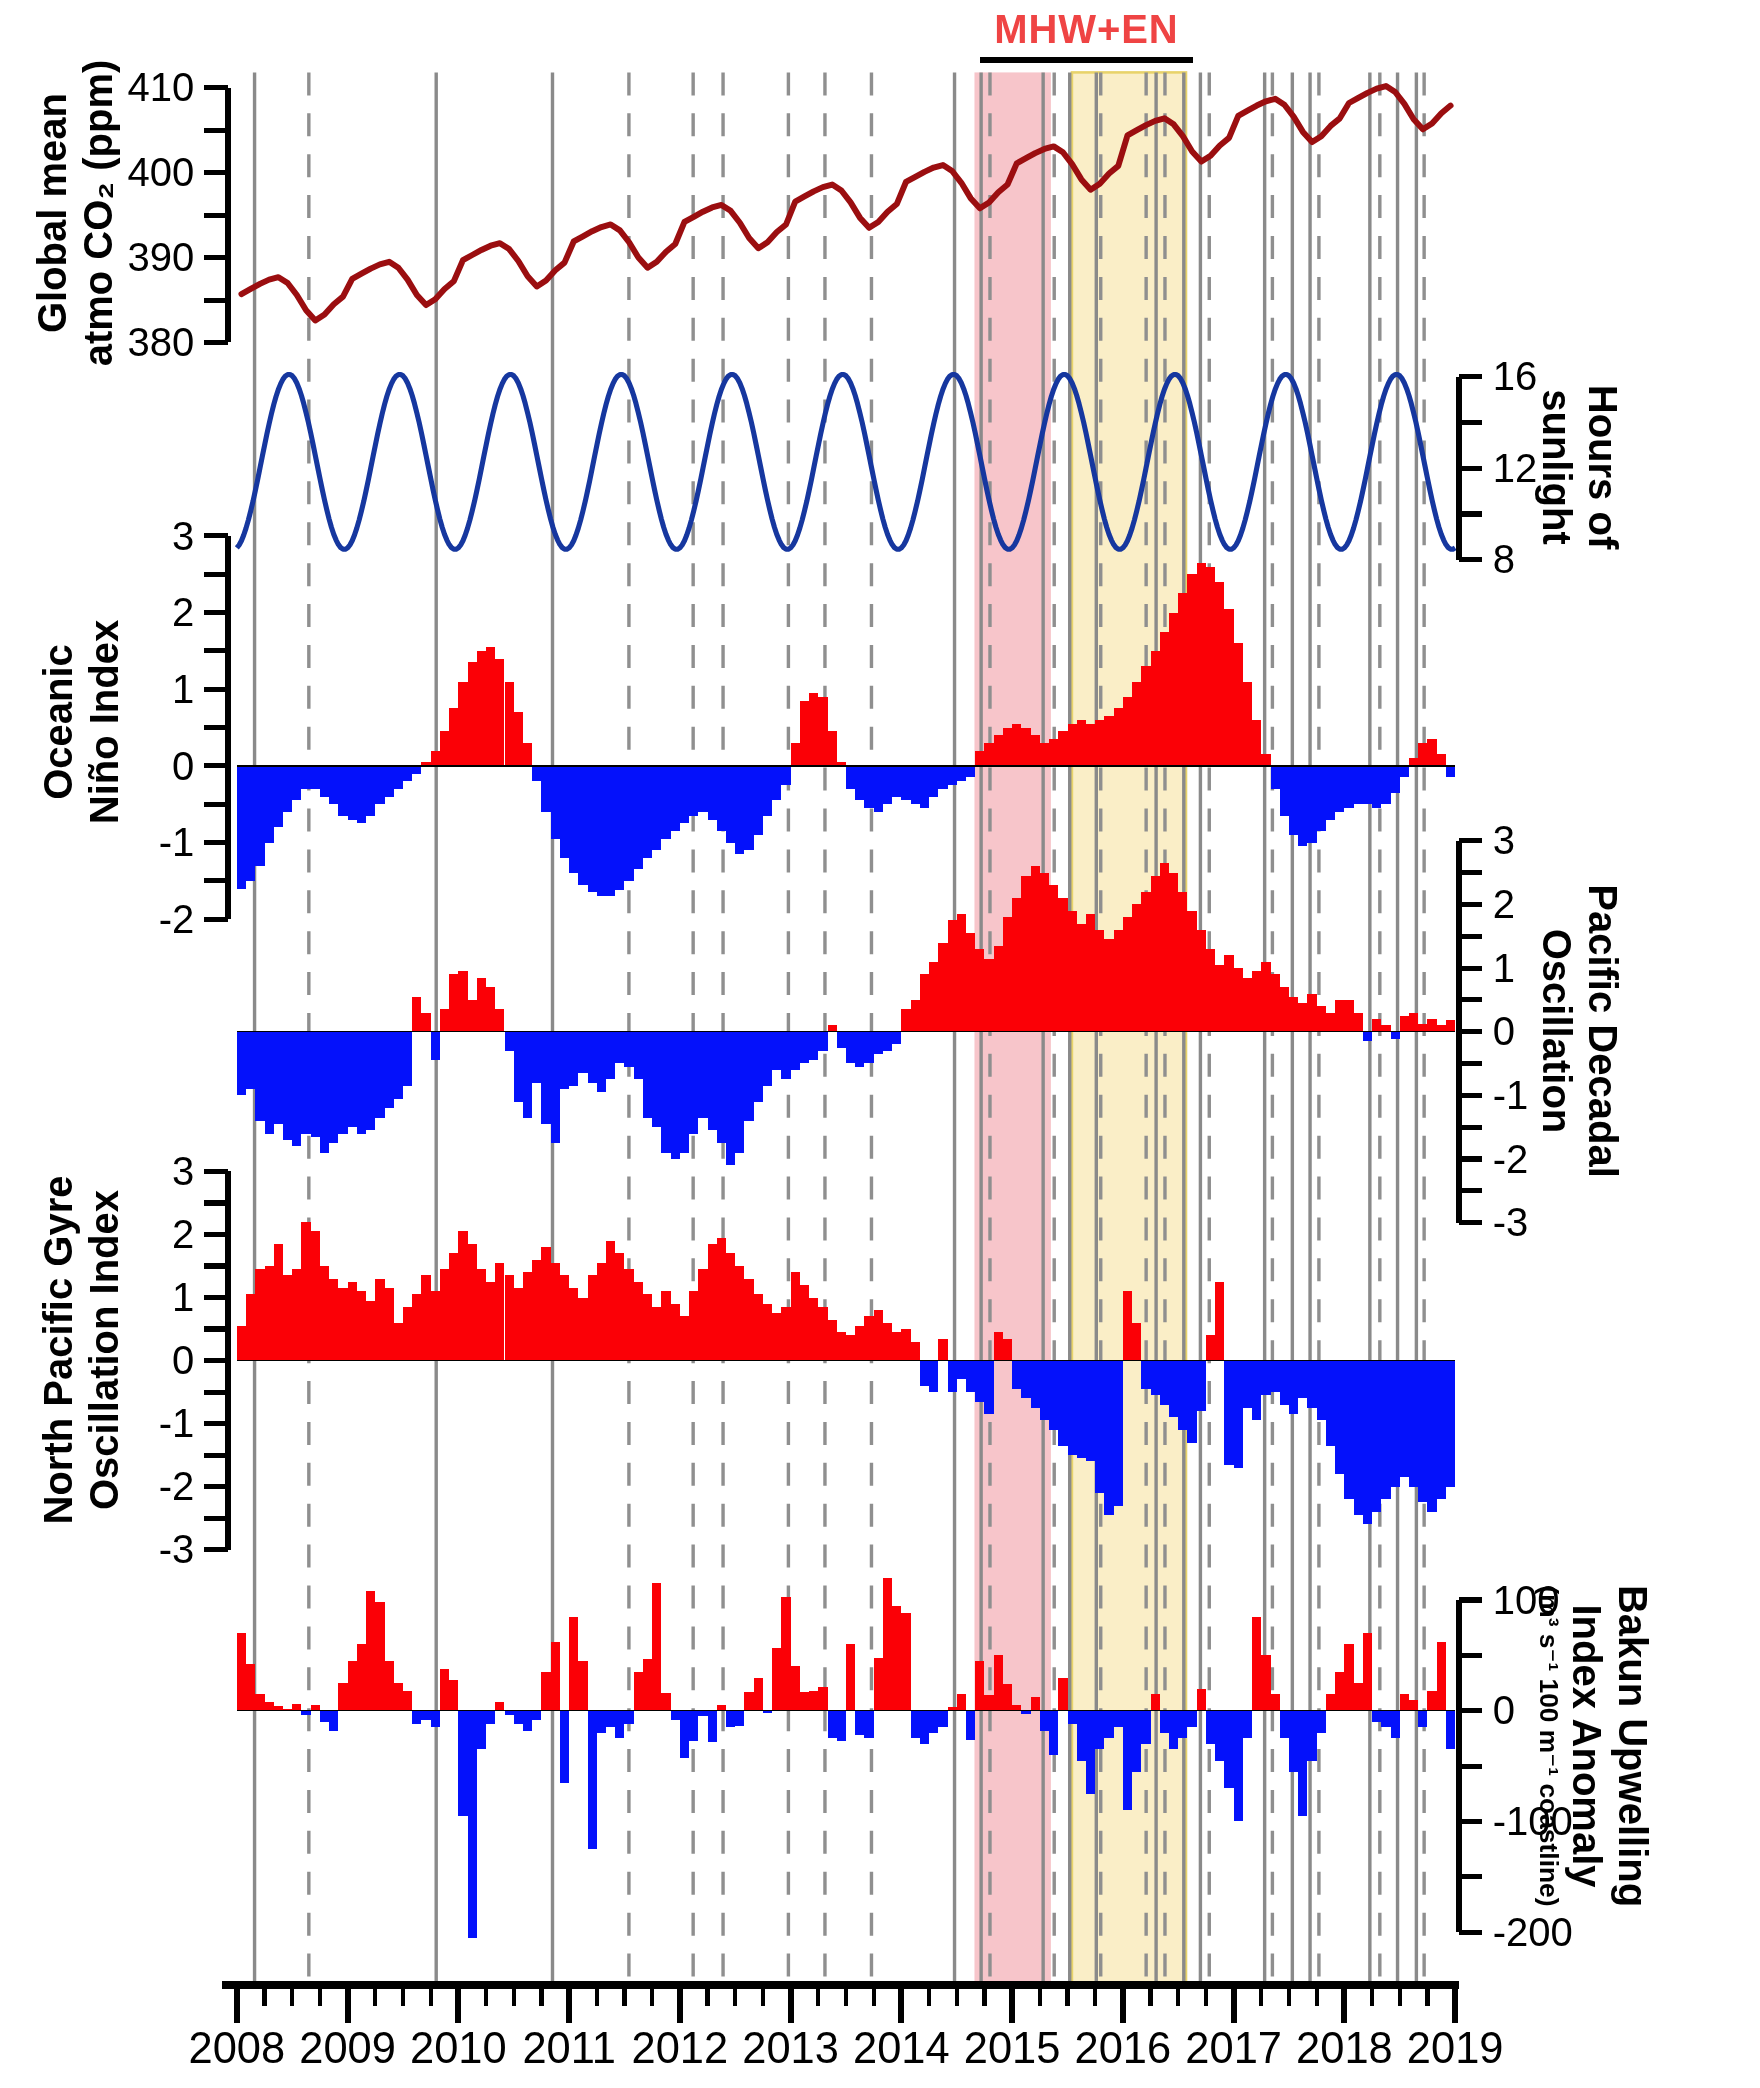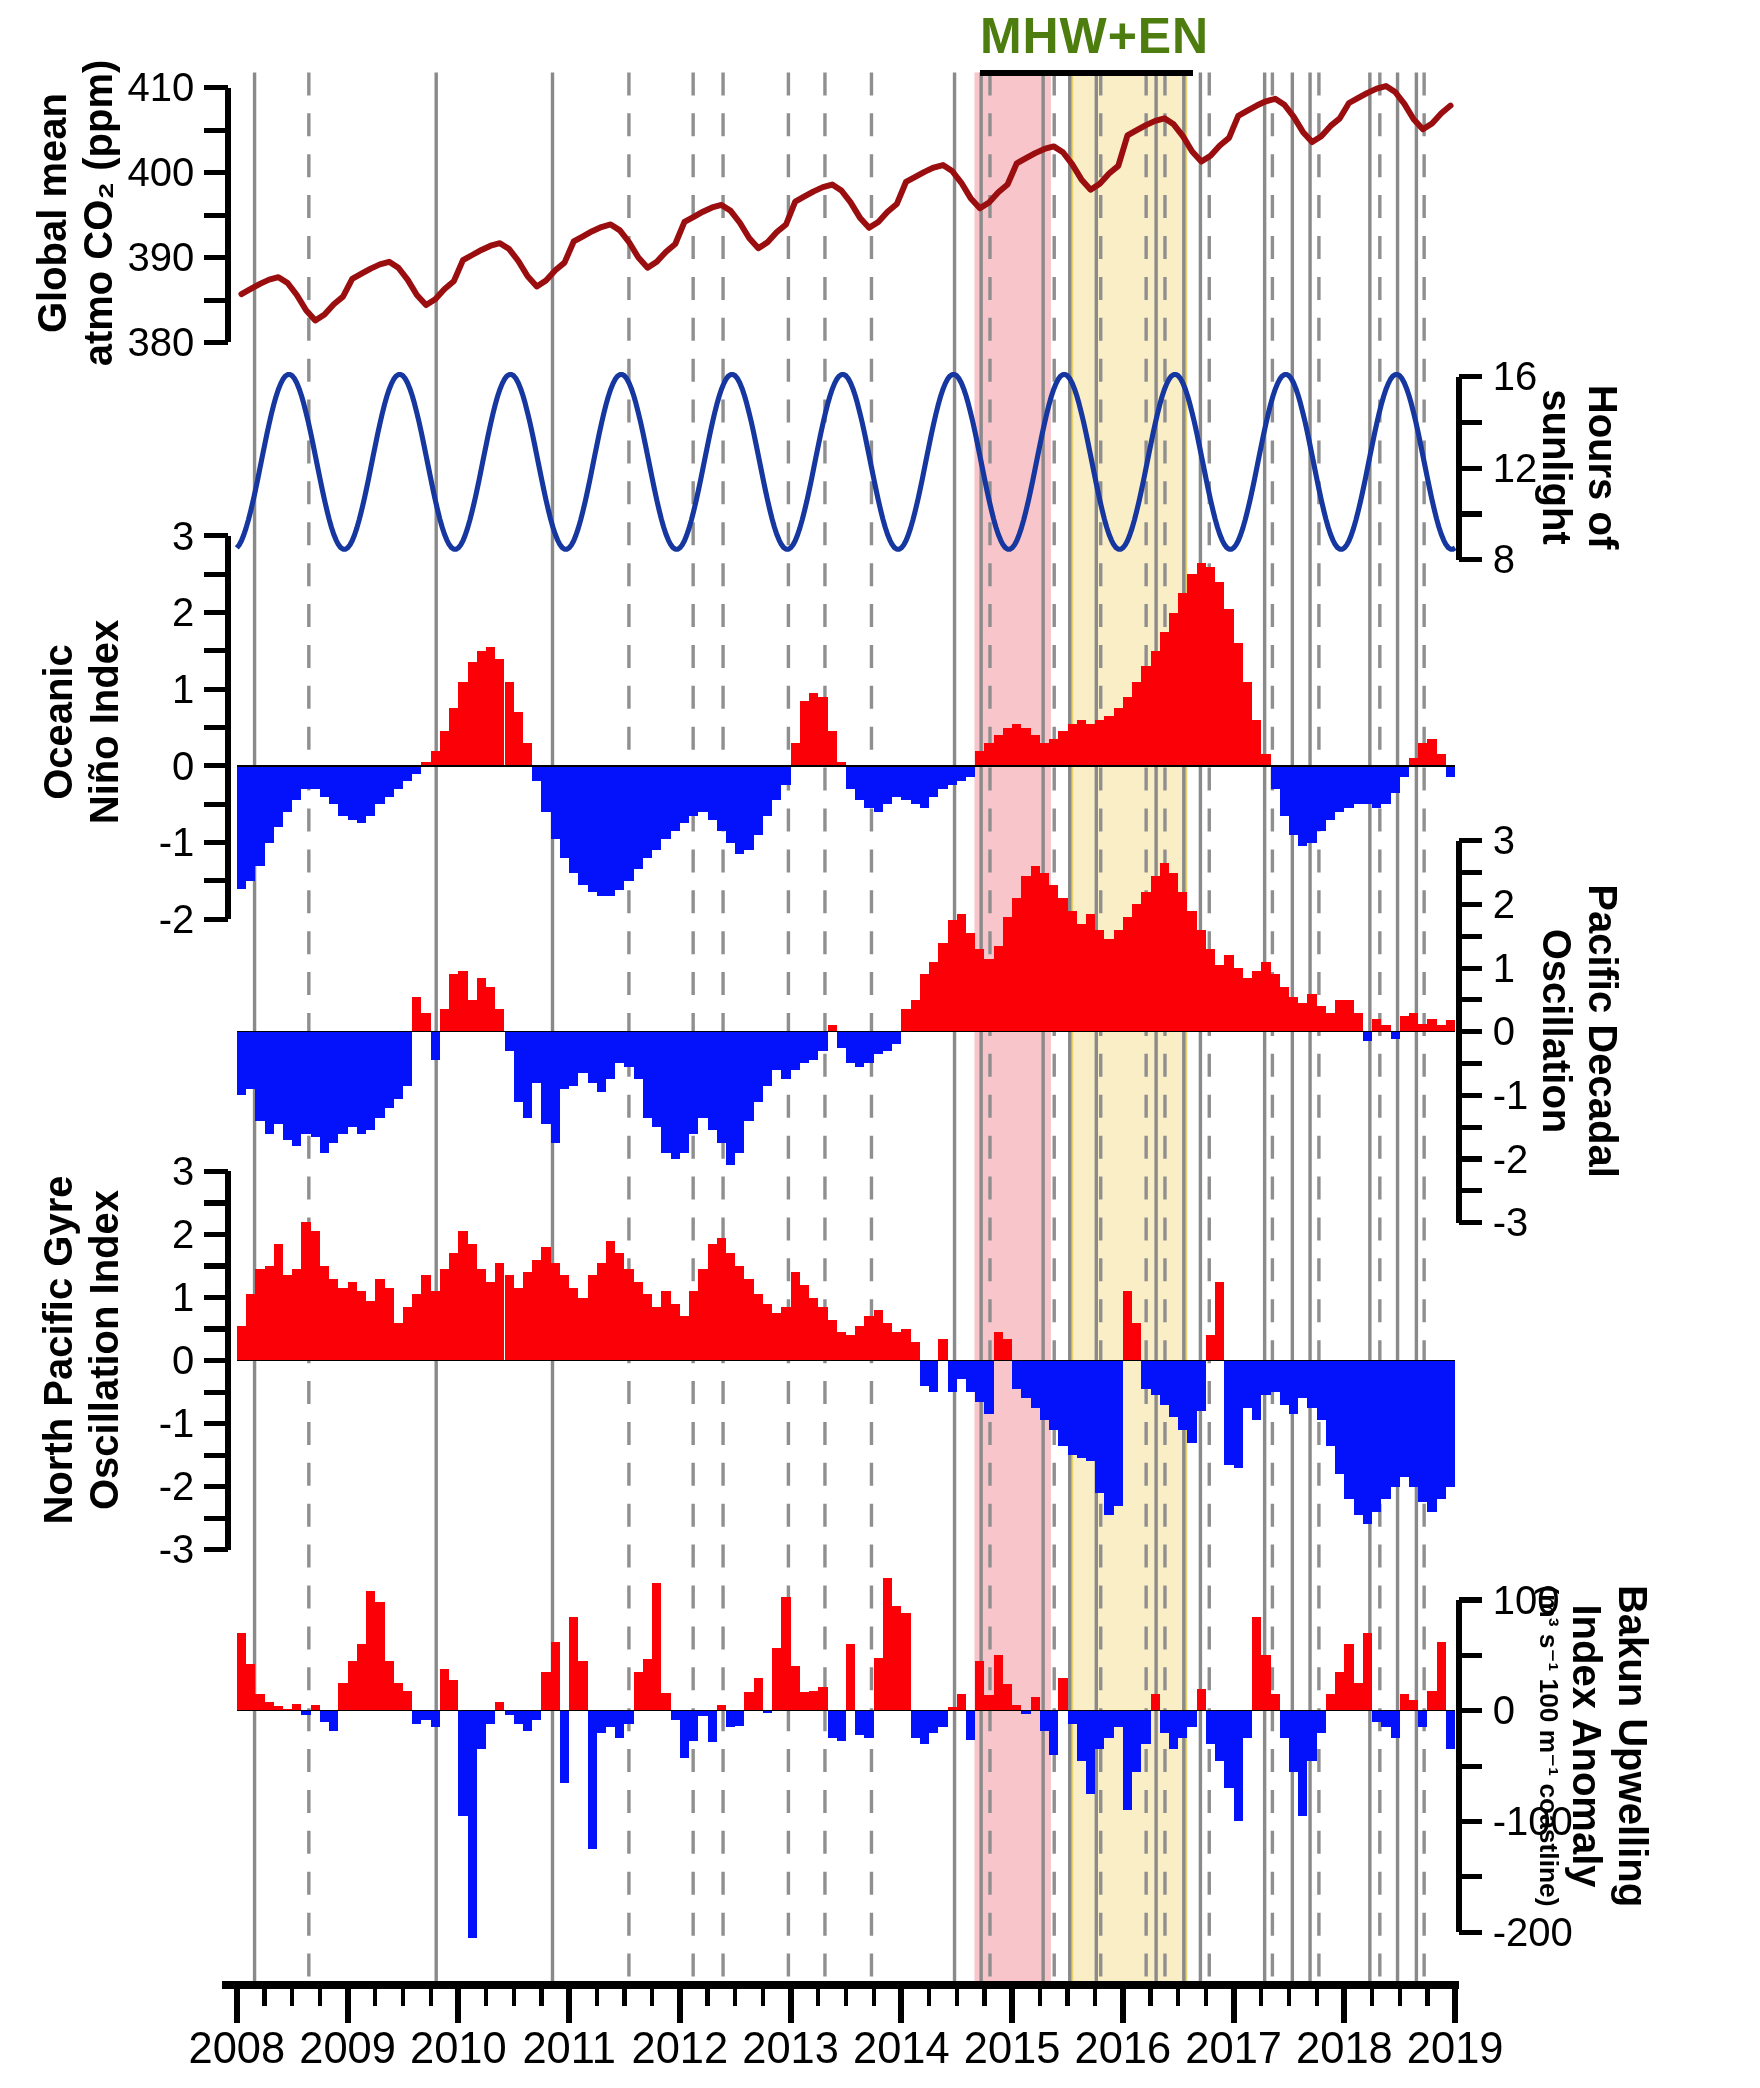--- a/index.html
+++ b/index.html
@@ -6,21 +6,21 @@
   #stage{position:relative;width:1761px;height:2089px;background:#fff;overflow:hidden;
          font-family:"Liberation Sans","DejaVu Sans",sans-serif;}
   #figure-svg-holder{position:absolute;left:0;top:0;width:1761px;height:2089px;text-align:center;}
   .ptitle{position:absolute;font-weight:700;color:#000;text-align:center;white-space:nowrap;line-height:1.15;}
   .ptitle .tline{display:block;}
   .rot-ccw{transform:translate(-50%,-50%) rotate(-90deg);}
   .rot-cw{transform:translate(-50%,-50%) rotate(90deg);}
   .f46{font-size:40px;}
   .unit-line{display:block;font-size:26.4px;font-weight:700;}
   #mhw-wrap{position:absolute;left:980px;top:6.8px;width:213px;text-align:center;}
-  #mhw-label{font-size:50px;font-weight:700;color:#4d7c0f;letter-spacing:0.9px;}
+  #mhw-label{font-size:40px;font-weight:700;color:#ef4444;letter-spacing:0.9px;}
   #mhw-underline{height:6px;background:#000;margin-top:5.1px;}
 </style>
 </head>
 <body>
 
 <div id="stage">
 
   <div id="figure-svg-holder"><svg width="1761" height="2089" viewBox="0 0 2067 2452" xmlns="http://www.w3.org/2000/svg">
         <g>
           <rect x="1143.8" y="85" width="89.7" height="2245" fill="#f7c5ca"></rect>

